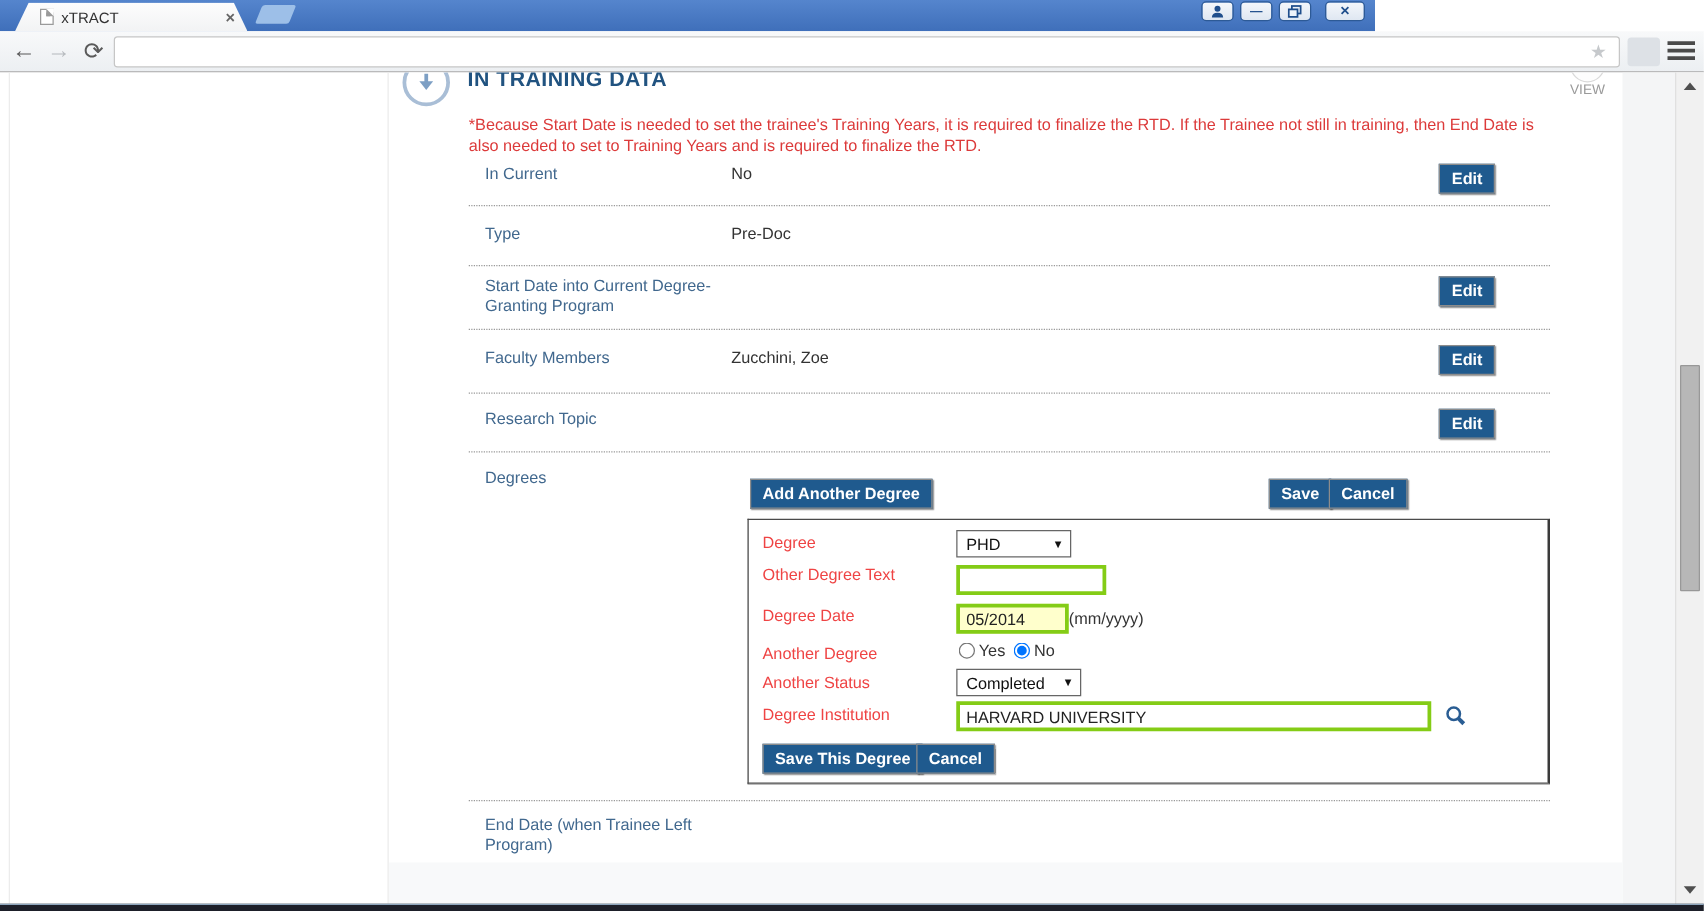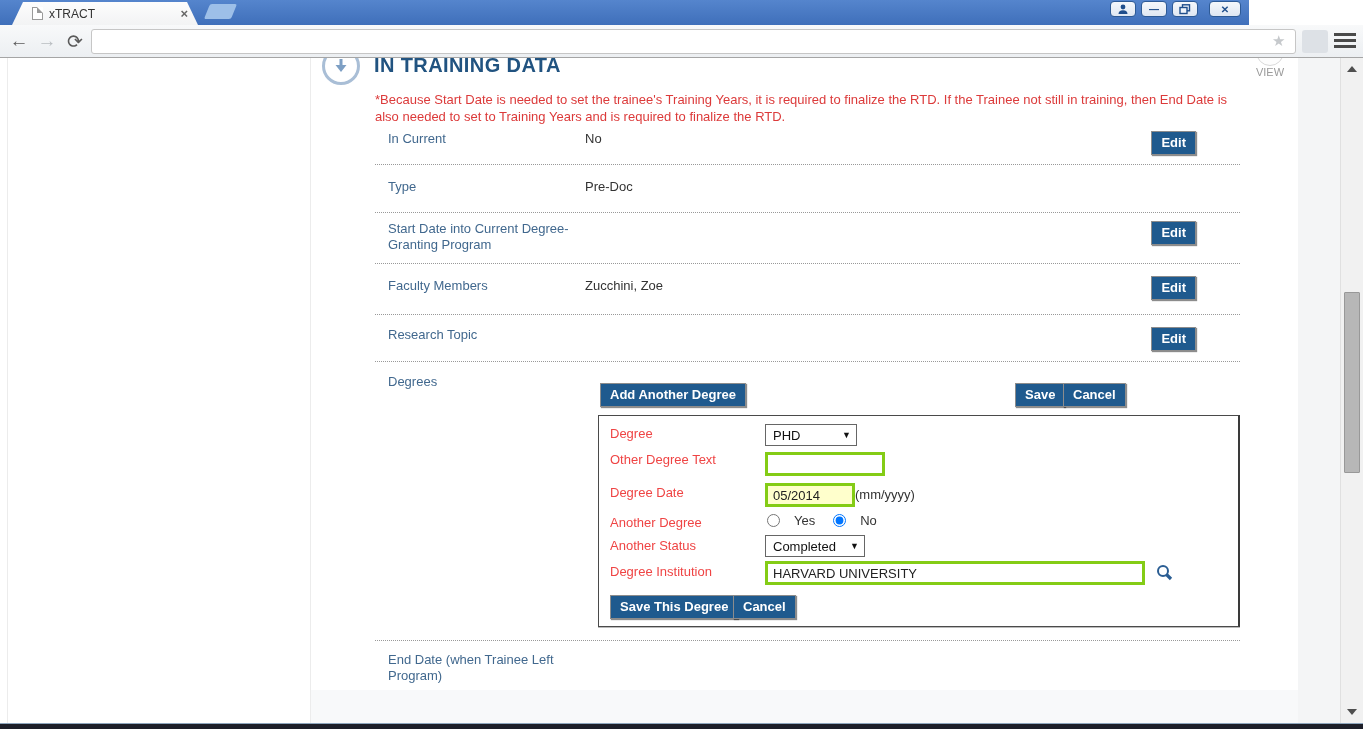--- a/index.html
+++ b/index.html
@@ -1,20 +1,20 @@
 <!DOCTYPE html>
 <html><head>
 <meta charset="utf-8">
 <style>
   html,body{margin:0;padding:0;width:1363px;height:729px;overflow:hidden;
     font-family:"Liberation Sans",sans-serif;background:#fff;}
   *{box-sizing:border-box;}
 
   
-  .tabstrip{position:absolute;left:0;top:0;width:1249px;height:25px;
+  .tabstrip{position:absolute;left:0;top:0;width:1100px;height:25px;
     background:linear-gradient(#5585cd,#3f6fba);}
   .tab{position:absolute;left:12px;top:2px;width:186px;height:23px;
     background:linear-gradient(#fdfdfd,#f2f3f4);
     clip-path:polygon(11px 0,175px 0,186px 23px,0 23px);
     display:flex;align-items:center;padding:0 10px 0 20px;}
   .tab-title{font-size:12px;color:#333;flex:1;}
   .page-icon{width:11px;height:13px;border:1px solid #9a9a9a;background:#fff;
     margin-right:6px;position:relative;}
   .page-icon:before{content:"";position:absolute;right:-1px;top:-1px;
     border:3px solid #fff;border-left-color:#9a9a9a;border-bottom-color:#9a9a9a;}
@@ -58,21 +58,21 @@
     border-right:5px solid transparent;}
   .sb-up{top:8px;border-bottom:6px solid #4f4f4f;}
   .sb-down{bottom:8px;border-top:6px solid #4f4f4f;}
   .sb-thumb{position:absolute;left:3px;top:234px;width:16px;height:181px;
     background:#b7b7b7;border:1px solid #989898;border-radius:1px;}
 
   
   .collapse-circle{position:absolute;left:322px;top:-11px;width:38px;height:38px;
     border:3px solid #a9bed6;border-radius:50%;display:flex;align-items:center;
     justify-content:center;cursor:pointer;background:#fff;}
-  .sec-title{position:absolute;left:374px;top:-4px;font-size:20px;font-weight:bold;
+  .sec-title{position:absolute;left:374px;top:-4px;font-size:17px;font-weight:bold;
     color:#215380;letter-spacing:.4px;}
   .view-wrap{position:absolute;left:1248px;top:-20px;width:44px;text-align:center;cursor:pointer;}
   .view-circle{width:28px;height:28px;border:1px solid #d9d9d9;border-radius:50%;
     margin:0 auto;background:#fdfdfd;}
   .view-label{font-size:11px;color:#9a9a9a;margin-top:0;}
   .warning{position:absolute;left:375px;top:33px;width:866px;font-size:13px;
     color:#dc3a3a;line-height:17px;}
 
   .rows{position:absolute;left:375px;top:65px;width:865px;}
   .row{position:relative;border-bottom:1px dotted #999;}
@@ -105,21 +105,21 @@
     box-shadow:0 1px 0 #bbb;}
   .f-label{position:absolute;left:11px;font-size:13px;color:#ef4444;}
   .ipt{position:absolute;height:24px;border:3px solid #84cc16;font-size:13px;
     padding:2px 5px;font-family:"Liberation Sans",sans-serif;background:#fff;color:#222;}
   .sel{position:absolute;height:22px;border:1px solid #666;font-size:13px;
     padding:1px 18px 1px 7px;background:#fff;color:#111;appearance:none;
     -webkit-appearance:none;border-radius:0;font-family:"Liberation Sans",sans-serif;cursor:pointer;}
   .sel-arrow{position:absolute;font-size:9px;color:#111;pointer-events:none;}
   .hint{position:absolute;font-size:13px;color:#333;}
   .radio-group{position:absolute;left:162px;top:97px;font-size:13px;color:#333;
-    display:flex;align-items:center;gap:12px;}
+    display:flex;align-items:center;gap:1px;}
   .radio-group input{margin:0 2px 0 6px;}
   .mag{position:absolute;left:556px;top:148px;cursor:pointer;}
   .save-this-btn{position:absolute;left:11px;top:179px;}
   .cancel2-btn{position:absolute;left:134px;top:179px;}
 </style>
 </head>
 <body>
 
 <div class="tabstrip">
   <div class="tab">

